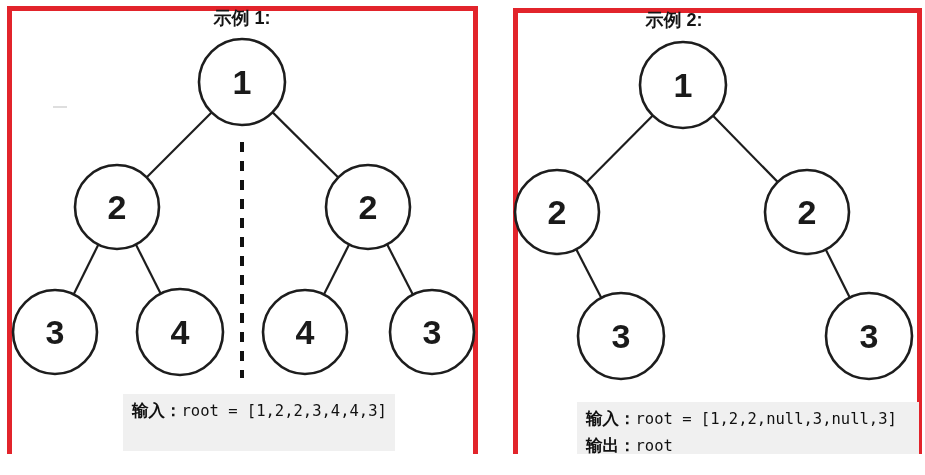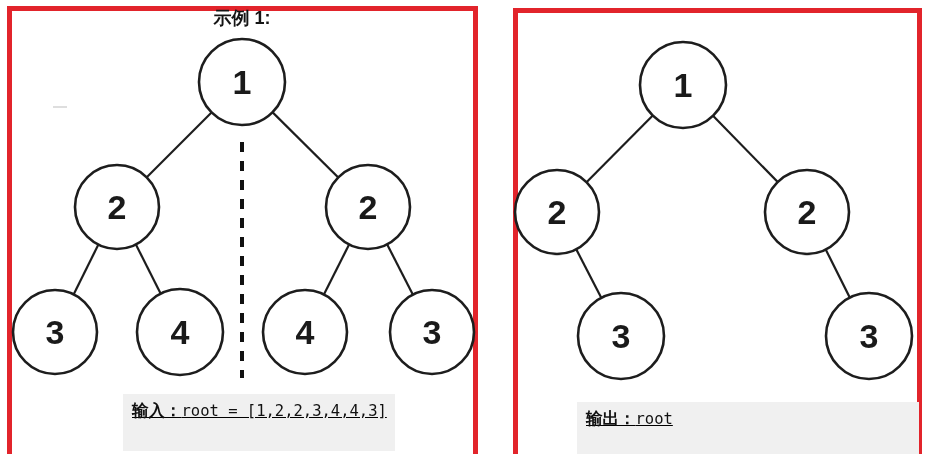--- a/index.html
+++ b/index.html
@@ -46,21 +46,20 @@
     text-anchor: middle;
   }
 
   .io-box {
     position: absolute;
     background: #f0f0f0;
     box-sizing: border-box;
     padding: 3px 9px;
     white-space: nowrap;
     z-index: 3;
-    text-decoration: underline;
   }
   #io-example1 { left: 123px; top: 394px; width: 272px; height: 57px; }
   #io-example2 { left: 577px; top: 402px; width: 342px; height: 56px; }
   .io-line { line-height: 26px; color: #111111; }
   .io-label { font-size: 16.5px; font-weight: bold; color: #111111; }
   .io-code  { font-family: "DejaVu Sans Mono", monospace; font-size: 15.5px; color: #111111; }
 
   .stray-mark {
     position: absolute;
     left: 53px; top: 106px;
@@ -73,20 +72,21 @@
 <body>
 
 <div id="canvas">
 
   <div class="panel" id="panel-example1"></div>
   <div class="panel" id="panel-example2"></div>
 
   <div class="stray-mark"></div>
 
   <div class="panel-title" id="title-example1">示例 1:</div>
+  <div class="panel-title" id="title-example2">示例 2:</div>
 
   <svg id="tree-layer" viewBox="0 0 925 475" xmlns="http://www.w3.org/2000/svg">
 
     <g>
       <line class="edge" x1="242" y1="82" x2="117" y2="207"></line>
       <line class="edge" x1="242" y1="82" x2="368" y2="207"></line>
       <line class="edge" x1="117" y1="207" x2="55" y2="332"></line>
       <line class="edge" x1="117" y1="207" x2="180" y2="332"></line>
       <line class="edge" x1="368" y1="207" x2="305" y2="332"></line>
       <line class="edge" x1="368" y1="207" x2="432" y2="332"></line>
@@ -153,17 +153,20 @@
   </svg>
 
   <div class="io-box" id="io-example1">
     <div class="io-line">
       <span class="io-label">输入：</span><span class="io-code">root = [1,2,2,3,4,4,3]</span>
     </div>
   </div>
 
   <div class="io-box" id="io-example2">
     <div class="io-line">
+      <span class="io-label">输入：</span><span class="io-code">root = [1,2,2,null,3,null,3]</span>
+    </div>
+    <div class="io-line">
       <span class="io-label">输出：</span><span class="io-code">root</span>
     </div>
   </div>
 
 </div>
 
 </body></html>

